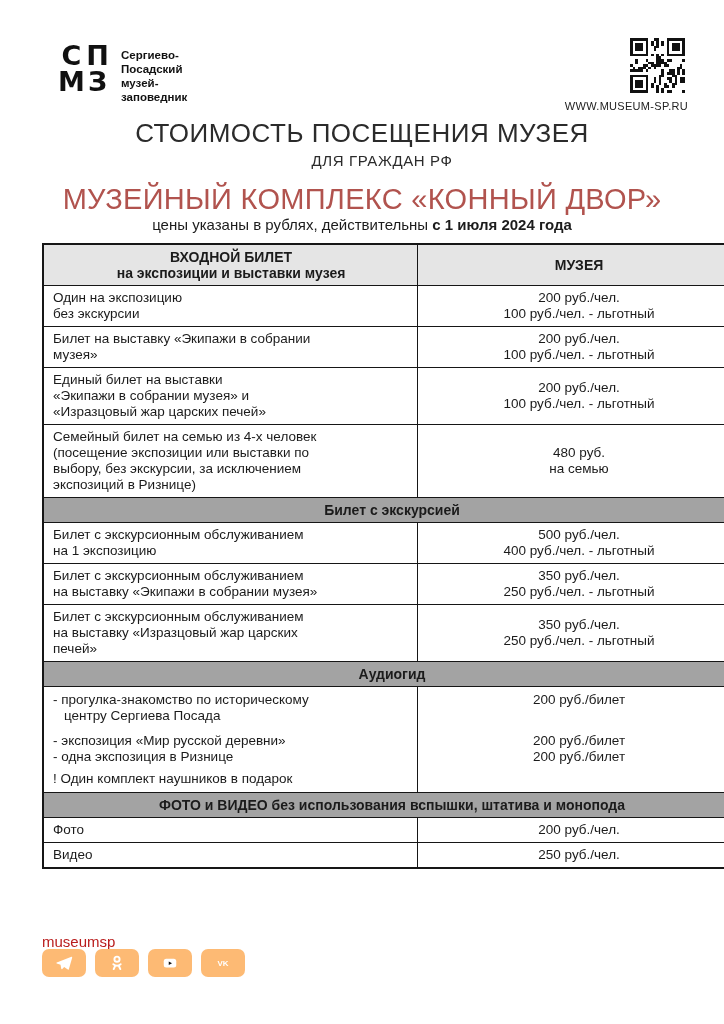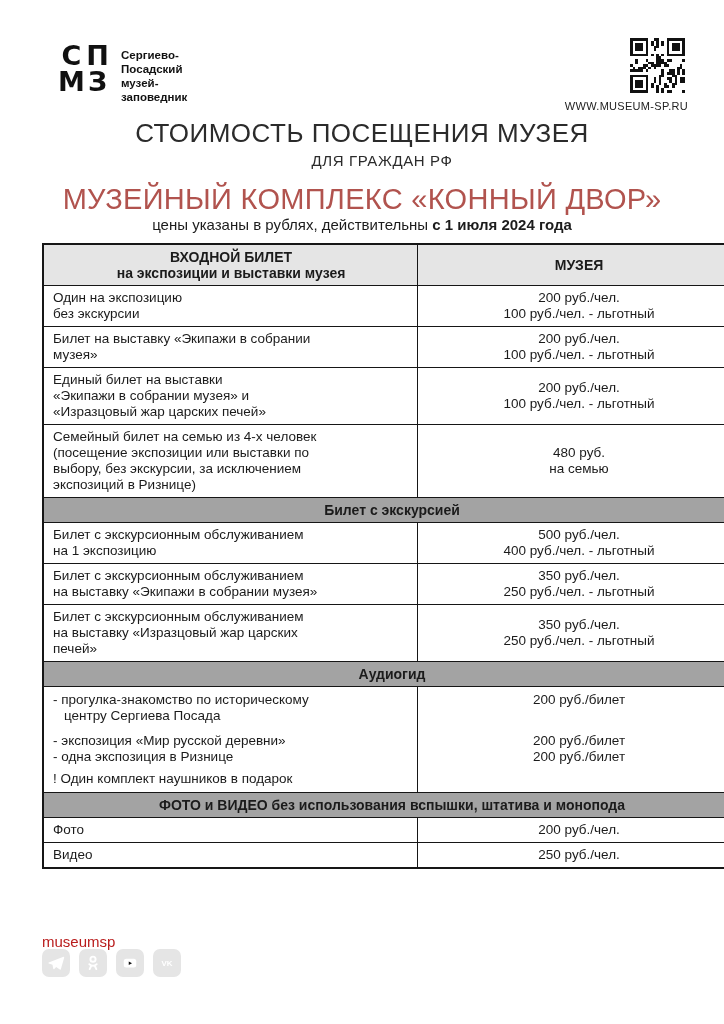--- a/index.html
+++ b/index.html
@@ -48,21 +48,21 @@
   .audio-item .ai-left .l2{padding-left:11px;}
   .audio-item .ai-right{border-left:1px solid #161616;text-align:center;}
   .audio-item.first .ai-left,.audio-item.first .ai-right{padding-top:5px;}
   .audio-item.gap .ai-left,.audio-item.gap .ai-right{padding-bottom:9px;}
   .audio-item.note-row .ai-left{padding-top:6px;padding-bottom:5px;}
   .audio-item.note-row .ai-right{padding-bottom:5px;}
 
   
   .footer-handle{position:absolute;left:42px;top:926px;font-size:15px;color:#b91c1c;margin-top:7px;}
   .social-row{position:absolute;left:42px;top:949px;display:flex;gap:9px;}
-  .social-icon{width:28px;height:28px;background:#e5e5e5;border-radius:7px;display:flex;
+  .social-icon{width:44px;height:28px;background:#fdba74;border-radius:7px;display:flex;
                align-items:center;justify-content:center;}
   .social-icon svg{width:20px;height:20px;display:block;}
 </style>
 </head>
 <body>
 
 <div class="page">
 
   <div class="logo-block">
     <div class="logo-grid">

